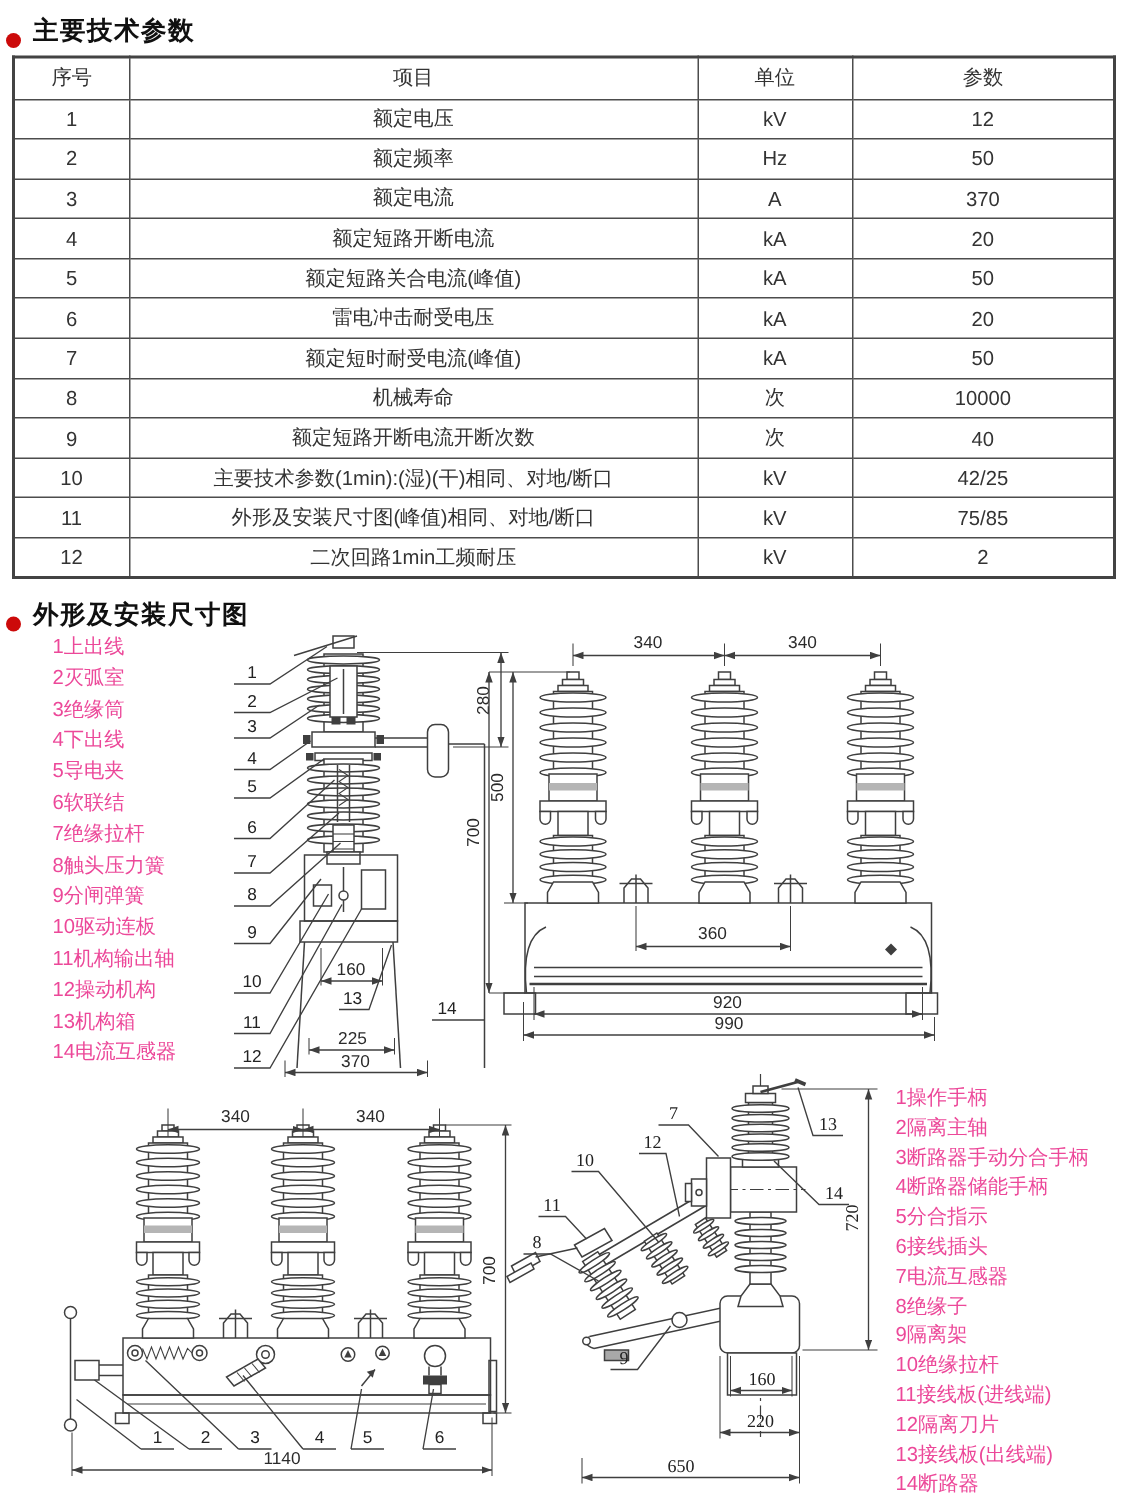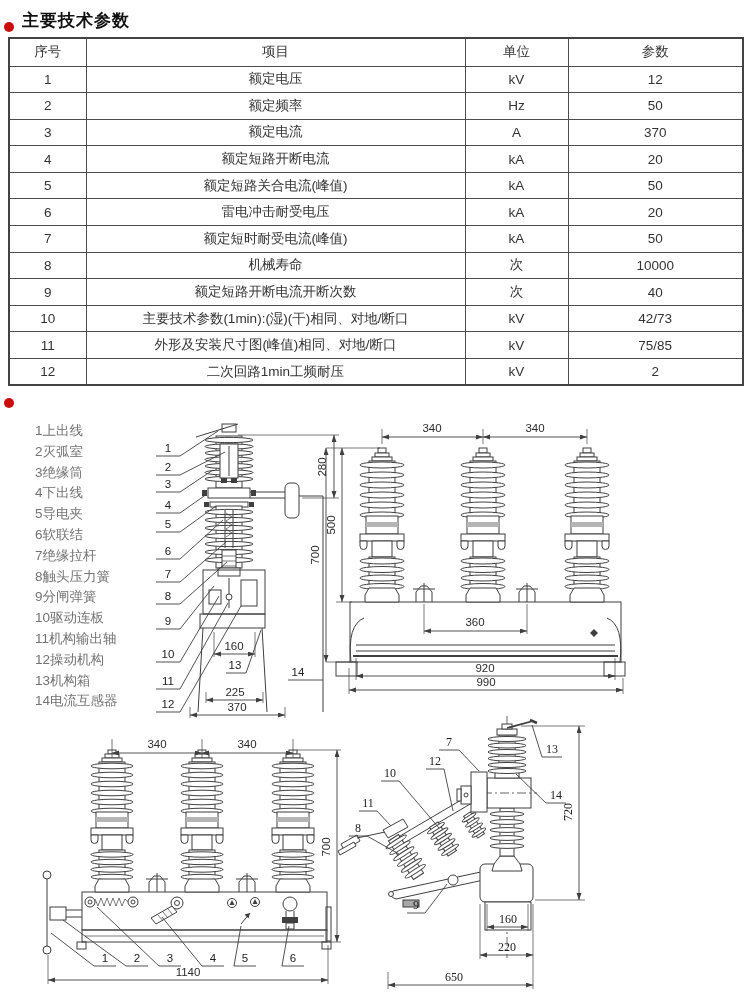--- a/index.html
+++ b/index.html
@@ -8,21 +8,21 @@
   .section-title{display:flex;align-items:flex-end;gap:8px;padding:9px 0 5px 4px}
   .section-title.t2{padding-top:12px}
   .bullet{width:10px;height:10px;border-radius:50%;background:#cc0a0a;flex:0 0 auto}
   .title-text{font-size:17px;font-weight:bold;color:#101010;letter-spacing:1px}
   table.params{border-collapse:collapse;table-layout:fixed;width:734px;margin-left:8px;border:2.5px solid #434343}
   table.params th,table.params td{border:1.4px solid #4c4c4c;font-size:13.5px;font-weight:normal;
     text-align:center;height:26.6px;color:#333;padding:0;overflow:hidden;white-space:nowrap}
   table.params th{height:28px}
   td.c-item,th.c-item{text-align:left;padding-left:21px}
   .drawing-area{position:absolute;top:410px;left:0;width:750px;height:594px}
-  ul.legend{position:absolute;list-style:none;color:#737373}
+  ul.legend{position:absolute;list-style:none;color:#ec4899}
   ul.legend-left{left:35px;top:11px;font-size:13.5px;line-height:20.8px}
   ul.legend-right{left:597px;top:312px;font-size:13.5px;line-height:19.8px}
   svg.dwg{position:absolute;overflow:visible}
   .dwg-a{left:140px;top:0}
   .dwg-b{left:310px;top:2px}
   .dwg-c{left:25px;top:316px}
   .dwg-d{left:333px;top:298px}
   .ln{stroke:#3f3f3f;stroke-width:1;fill:none}
   .thin{stroke:#3f3f3f;stroke-width:.7;fill:none}
   .wh{fill:#fff;stroke:#3f3f3f;stroke-width:1}
@@ -111,39 +111,40 @@
     <tr>
         <td>9</td>
         <td class="c-item">额定短路开断电流开断次数</td>
         <td>次</td>
         <td>40</td>
       </tr>
     <tr>
         <td>10</td>
         <td class="c-item">主要技术参数(1min):(湿)(干)相同、对地/断口</td>
         <td>kV</td>
-        <td>42/73</td>
+        <td>42/25</td>
       </tr>
     <tr>
         <td>11</td>
         <td class="c-item">外形及安装尺寸图(峰值)相同、对地/断口</td>
         <td>kV</td>
         <td>75/85</td>
       </tr>
     <tr>
         <td>12</td>
         <td class="c-item">二次回路1min工频耐压</td>
         <td>kV</td>
         <td>2</td>
       </tr>
   </tbody>
 </table>
 
 <div class="section-title t2">
   <span class="bullet"></span>
+  <span class="title-text">外形及安装尺寸图</span>
 </div>
 
 <div class="drawing-area">
 
   <ul class="legend legend-left">
     <li>1上出线</li>
     <li>2灭弧室</li>
     <li>3绝缘筒</li>
     <li>4下出线</li>
     <li>5导电夹</li>
@@ -571,14 +572,30 @@
       <line class="thin" x1="147" y1="196" x2="147" y2="251"></line>
         <line class="thin" x1="200" y1="196" x2="200" y2="281"></line>
       <line class="dl" x1="147" y1="247" x2="200" y2="247" marker-start="url(#aD)" marker-end="url(#aD)"></line>
       <text class="dims" x="174" y="243">220</text>
       <line class="thin" x1="55" y1="264" x2="55" y2="281"></line>
       <line class="dl" x1="55" y1="277" x2="200" y2="277" marker-start="url(#aD)" marker-end="url(#aD)"></line>
       <text class="dims" x="121" y="273">650</text>
     </g>
   </svg>
 
+  <ul class="legend legend-right">
+    <li>1操作手柄</li>
+    <li>2隔离主轴</li>
+    <li>3断路器手动分合手柄</li>
+    <li>4断路器储能手柄</li>
+    <li>5分合指示</li>
+    <li>6接线插头</li>
+    <li>7电流互感器</li>
+    <li>8绝缘子</li>
+    <li>9隔离架</li>
+    <li>10绝缘拉杆</li>
+    <li>11接线板(进线端)</li>
+    <li>12隔离刀片</li>
+    <li>13接线板(出线端)</li>
+    <li>14断路器</li>
+  </ul>
 
 </div>
 
 </body></html>

